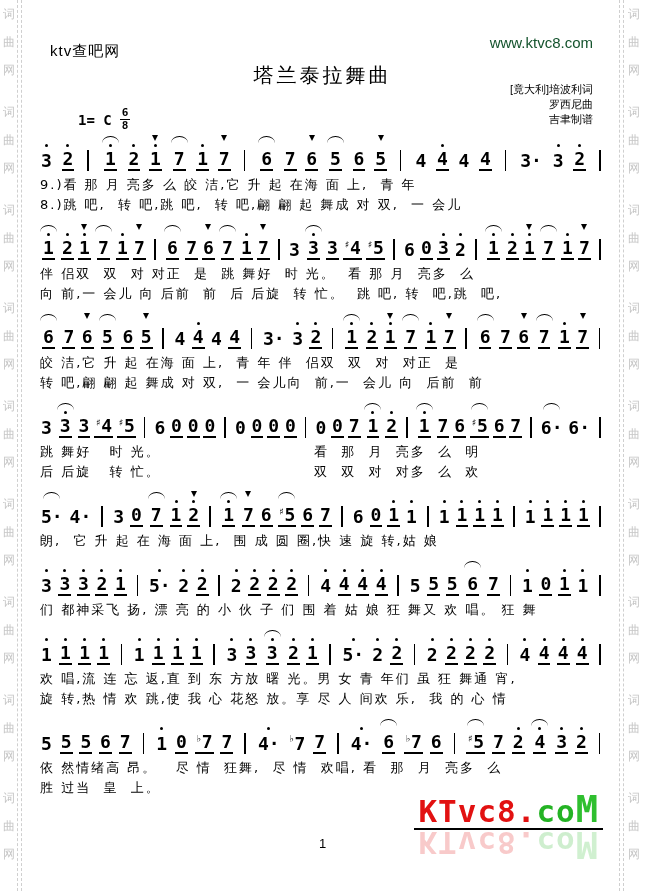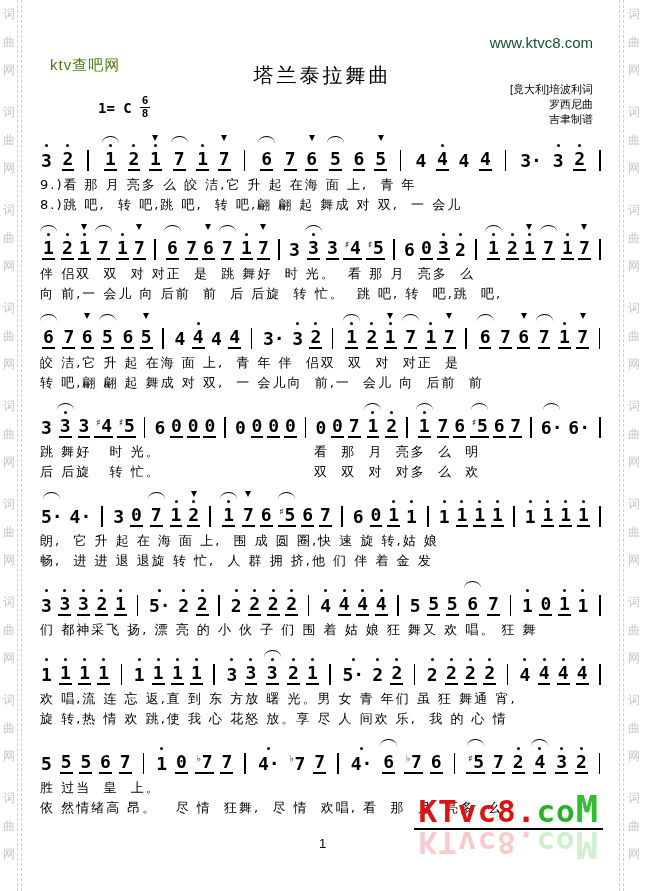--- a/index.html
+++ b/index.html
@@ -15,28 +15,28 @@
   .side-wm .ch{
     display:block;font-size:12px;color:#c6c6c6;line-height:28px;
     text-align:center;font-family:"DejaVu Sans",sans-serif;
   }
   .side-wm .gap{display:block;height:14px;}
   .dash{position:absolute;top:0;bottom:0;width:0;border-left:1px dashed #cfcfcf;}
   .dash.l1{left:17px;}  .dash.l2{left:21px;}
   .dash.r1{right:21px;} .dash.r2{right:25px;}
 
   
-  .site-left{position:absolute;left:50px;top:56px;color:#4d7c0f;font-size:15px;letter-spacing:1px;}
+  .site-left{position:absolute;left:50px;top:42px;color:#000000;font-size:15px;letter-spacing:1px;}
   .site-right{position:absolute;right:52px;top:34px;color:#14532d;font-size:15px;}
   .title{position:absolute;left:0;right:0;top:62px;text-align:center;
          font-size:20px;font-weight:normal;letter-spacing:3px;}
   .credits{position:absolute;right:52px;top:82px;text-align:right;
            font-size:11px;line-height:15px;}
-  .keysig{position:absolute;left:78px;top:96px;font-size:14px;font-weight:bold;
-          font-family:"DejaVu Sans Mono",monospace;display:flex;align-items:center;margin-left:20px;}
+  .keysig{position:absolute;left:78px;top:108px;font-size:14px;font-weight:bold;
+          font-family:"DejaVu Sans Mono",monospace;display:flex;align-items:center;}
   .meter{display:inline-block;margin-left:8px;text-align:center;font-size:11px;line-height:10px;}
   .meter .m-num{display:block;border-bottom:1px solid #000;padding:0 2px 1px;}
   .meter .m-den{display:block;padding-top:1px;}
 
   
   .score{position:absolute;left:40px;right:40px;top:133px;}
   .system{margin-bottom:9px;}
   .mline{display:flex;justify-content:space-between;align-items:flex-start;}
   .nt{display:inline-flex;flex-direction:column;align-items:center;min-width:10px;}
   .mk{height:9px;display:flex;align-items:center;justify-content:center;overflow:visible;}
@@ -1182,21 +1182,20 @@
         </span>
         <span class="nt">
           <span class="mk"></span>
           <span class="od"></span>
           <span class="dg">
             <span class="bl"></span>
           </span>
         </span>
       </div>
       <div class="lyr">朗,  它 升 起 在 海 面 上,  围 成 圆 圈,快 速 旋 转,姑 娘</div>
-      <div class="lyr">畅,  进 进 退 退旋 转 忙,  人 群 拥 挤,他 们 伴 着 金 发</div>
     </div>
     <div class="system">
       <div class="mline">
         <span class="nt">
           <span class="mk"></span>
           <span class="od">
             <i class="odot"></i>
           </span>
           <span class="dg">3</span>
         </span>
@@ -1782,22 +1781,22 @@
           <span class="dg u">2</span>
         </span>
         <span class="nt">
           <span class="mk"></span>
           <span class="od"></span>
           <span class="dg">
             <span class="bl"></span>
           </span>
         </span>
       </div>
+      <div class="lyr">依 然情绪高 昂。   尽 情  狂舞,  尽 情  欢唱, 看  那  月  亮多  么</div>
       <div class="lyr">胜 过当  皇  上。</div>
-      <div class="lyr">依 然情绪高 昂。   尽 情  狂舞,  尽 情  欢唱, 看  那  月  亮多  么</div>
     </div>
   </div>
 
 <div class="pageno">1</div>
 <div class="ktv-logo">
   <span class="logo-main">
     <span class="lg-red">KTvc8</span><span class="lg-red">.</span><span class="lg-green">co</span><span class="lg-m">M</span>
   </span>
   <span class="logo-refl">
     <span class="lg-red">KTvc8</span><span class="lg-red">.</span><span class="lg-green">co</span><span class="lg-m">M</span>

